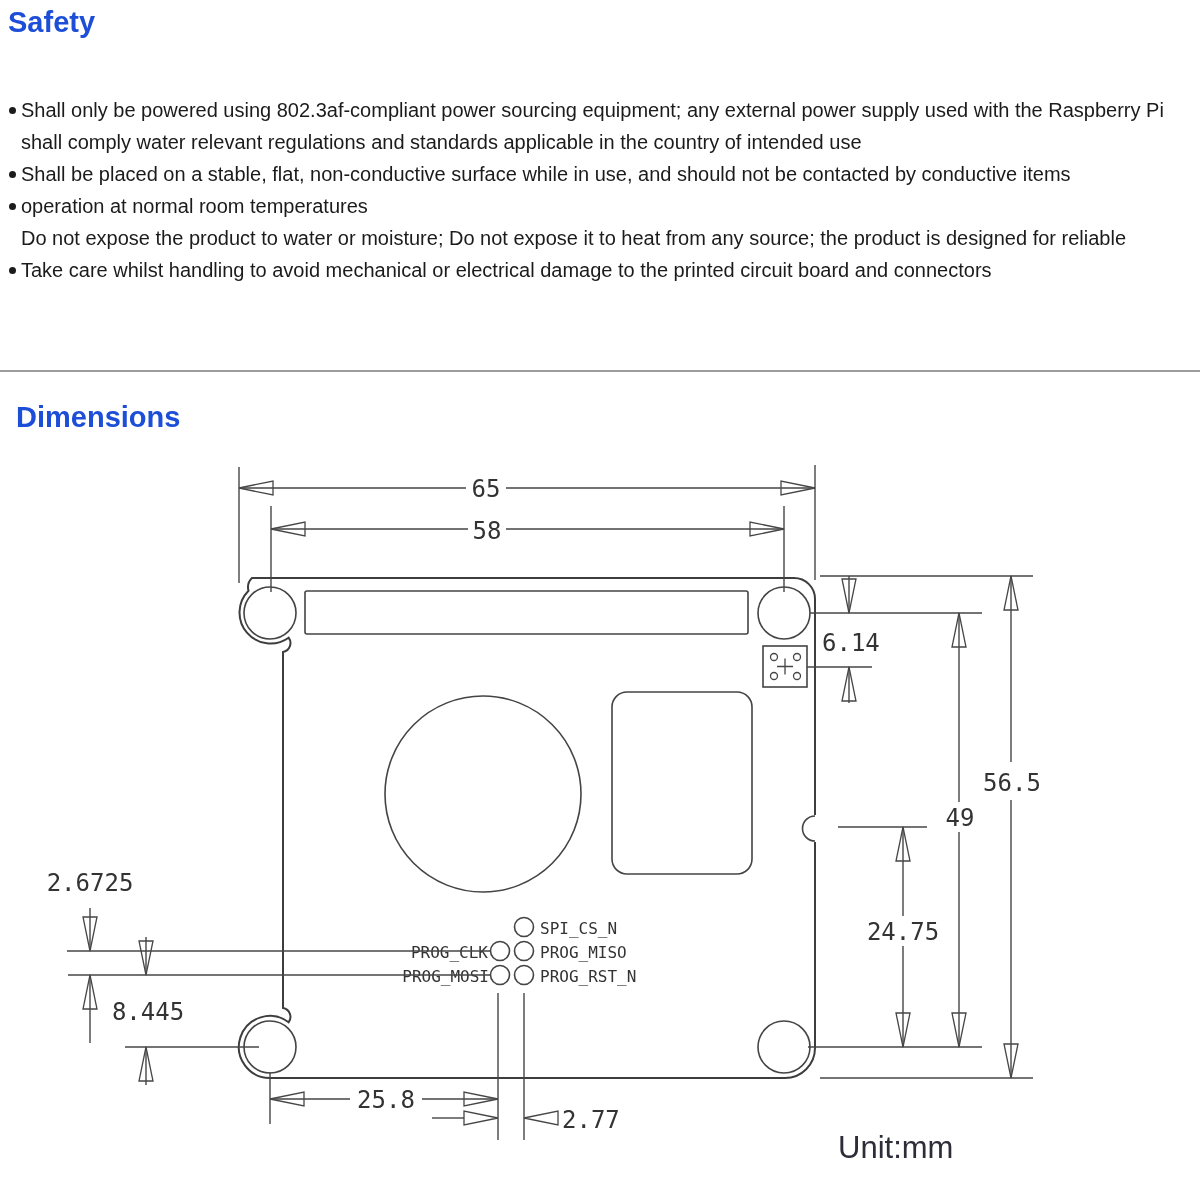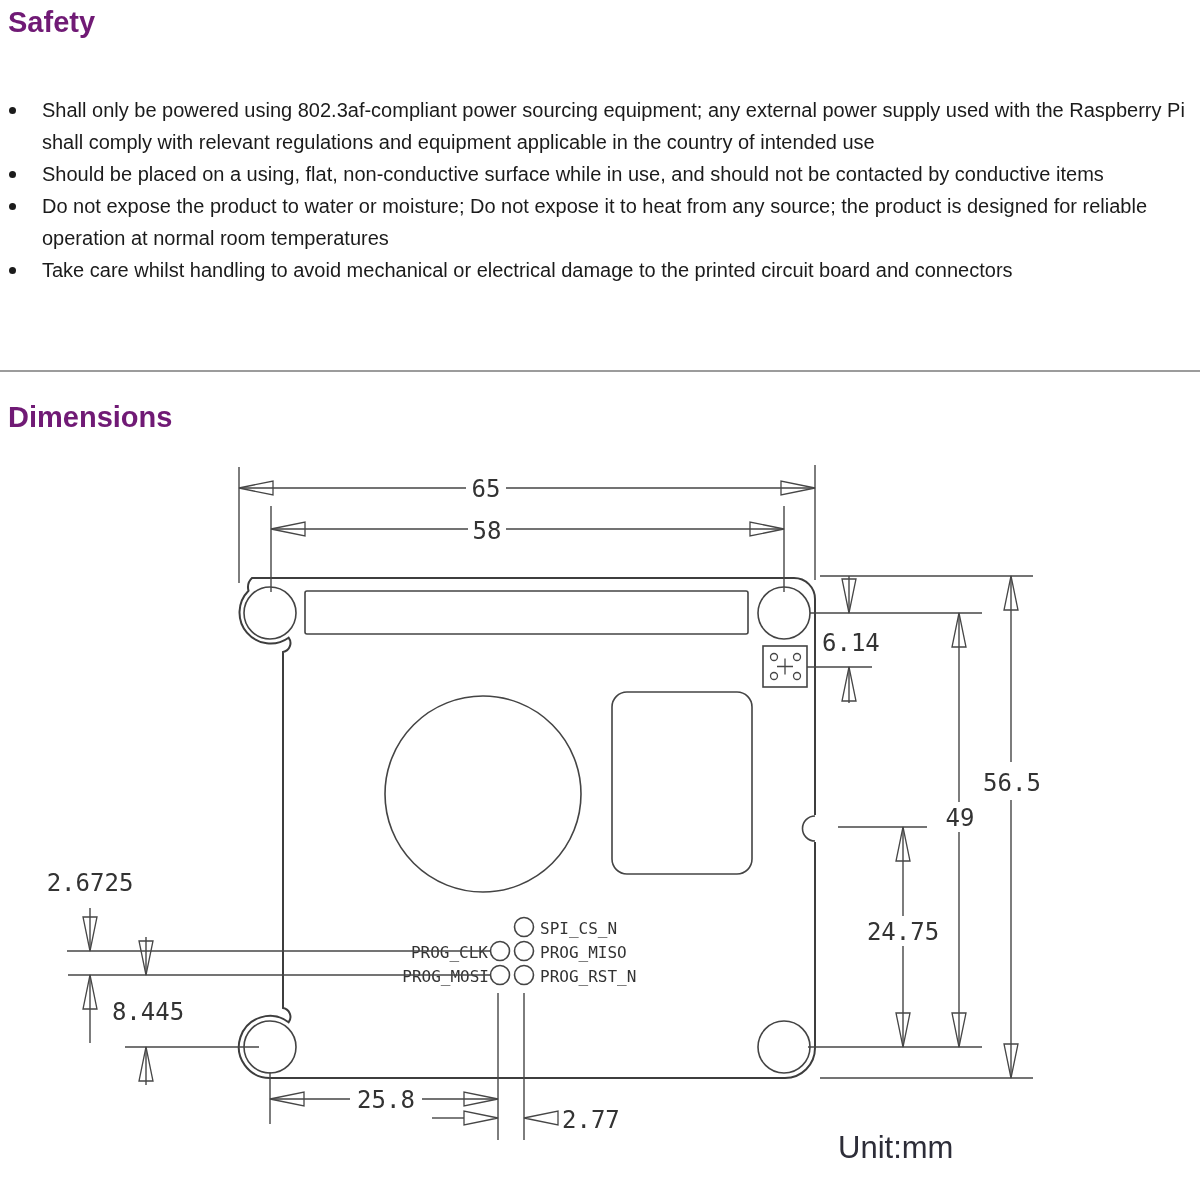--- a/index.html
+++ b/index.html
@@ -2,29 +2,29 @@
 <html><head>
 <meta charset="utf-8">
 <style>
   html,body{margin:0;padding:0;}
   body{
     width:1200px;height:1200px;position:relative;background:#ffffff;
     font-family:"Liberation Sans", sans-serif;color:#1c1c1c;overflow:hidden;
   }
   .h1{
     position:absolute;left:8px;margin:0;
-    font-size:29px;font-weight:700;color:#701a75;letter-spacing:0;
+    font-size:29px;font-weight:700;color:#1d4ed8;letter-spacing:0;
   }
   #safety-title{top:6px;}
-  #dimensions-title{top:401px;}
+  #dimensions-title{top:401px;margin-left:8px;}
   ul.safety-list{
     position:absolute;top:94px;left:0;margin:0;padding:0;list-style:none;width:1195px;
   }
   ul.safety-list li{
-    position:relative;padding-left:42px;
+    position:relative;padding-left:21px;
     font-size:20px;line-height:32px;color:#1b1b1b;
   }
   ul.safety-list li::before{
     content:"";position:absolute;left:9px;top:13px;width:7px;height:7px;
     border-radius:50%;background:#1b1b1b;
   }
   ul.safety-list li span{display:block;white-space:nowrap;}
   .rule{
     position:absolute;top:370px;left:0;width:1200px;height:2px;background:#9c9c9c;border:0;
   }
@@ -45,28 +45,28 @@
   }
 </style>
 </head>
 <body>
 
 <h1 class="h1" id="safety-title">Safety</h1>
 
 <ul class="safety-list">
   <li>
     <span>Shall only be powered using 802.3af-compliant power sourcing equipment; any external power supply used with the Raspberry Pi</span>
-    <span>shall comply with relevant regulations and equipment applicable in the country of intended use</span>
-  </li>
-  <li>
-    <span>Should be placed on a using, flat, non-conductive surface while in use, and should not be contacted by conductive items</span>
-  </li>
-  <li>
+    <span>shall comply water relevant regulations and standards applicable in the country of intended use</span>
+  </li>
+  <li>
+    <span>Shall be placed on a stable, flat, non-conductive surface while in use, and should not be contacted by conductive items</span>
+  </li>
+  <li>
+    <span>operation at normal room temperatures</span>
     <span>Do not expose the product to water or moisture; Do not expose it to heat from any source; the product is designed for reliable</span>
-    <span>operation at normal room temperatures</span>
   </li>
   <li>
     <span>Take care whilst handling to avoid mechanical or electrical damage to the printed circuit board and connectors</span>
   </li>
 </ul>
 
 <div class="rule"></div>
 
 <h1 class="h1" id="dimensions-title">Dimensions</h1>
 

